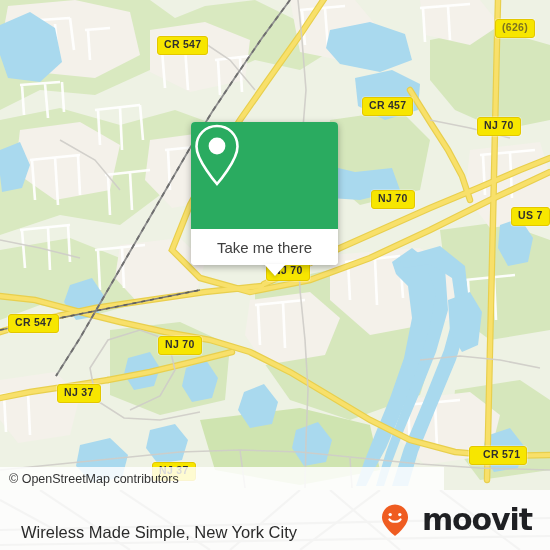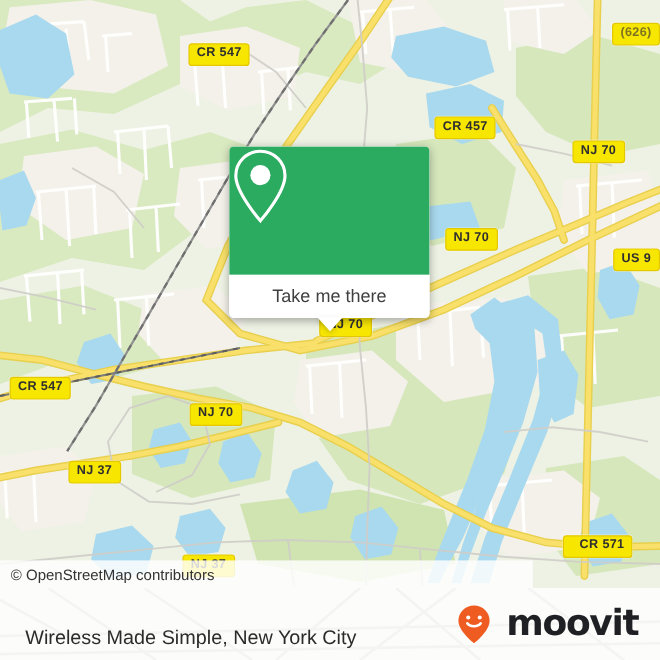--- a/index.html
+++ b/index.html
@@ -18,21 +18,21 @@
     position:absolute; background:#f7e600; border:1.5px solid #e3c700;
     border-radius:3px; color:#2f2f2f; font-size:10.5px; font-weight:bold;
     letter-spacing:.3px; padding:2px 6px 3px; white-space:nowrap;
     font-family:"Liberation Sans", sans-serif; line-height:1.1;
     box-shadow:0 0 0 .5px rgba(255,255,255,.5);
   }
   .shield.paren{ color:#7d7320; }
 
   
   #card{
-    position:absolute; left:191px; top:122px; width:167px; height:143px;
+    position:absolute; left:191px; top:122px; width:147px; height:143px;
     border-radius:4px; overflow:hidden;
     box-shadow:0 2px 7px rgba(0,0,0,.30);
     background:#fff;
   }
   #card-top{
     height:107px; background:#2aab60; display:flex; align-items:center; justify-content:center;
   }
   #card-bottom{
     height:36px; background:#fff; display:flex; align-items:center; justify-content:center;
   }
@@ -197,25 +197,25 @@
         </g>
         <g stroke="#5d5d5d" stroke-width="1.6" stroke-dasharray="4 5" fill="none">
           <path d="M0,330 L40,322 L80,314 L120,306 L160,298 L200,290"></path>
         </g>
 
       </g>
     </svg>
 
     <div id="shield-layer">
         <div class="shield" style="left: 157px; top: 36px;">CR 547</div>
-        <div class="shield paren" style="left: 510px; top: 19px;">(626)</div>
+        <div class="shield paren" style="left: 495px; top: 19px;">(626)</div>
         <div class="shield" style="left: 362px; top: 97px;">CR 457</div>
         <div class="shield" style="left: 477px; top: 117px;">NJ 70</div>
         <div class="shield" style="left: 371px; top: 190px;">NJ 70</div>
-        <div class="shield" style="left: 511px; top: 207px;">US 9</div>
+        <div class="shield" style="left: 511px; top: 207px;">US 7</div>
         <div class="shield" style="left: 266px; top: 262px;">NJ 70</div>
         <div class="shield" style="left: 8px; top: 314px;">CR 547</div>
         <div class="shield" style="left: 158px; top: 336px;">NJ 70</div>
         <div class="shield" style="left: 57px; top: 384px;">NJ 37</div>
         <div class="shield" style="left: 469px; top: 446px; padding-left: 13px;">CR 571</div>
         <div class="shield" style="left: 152px; top: 462px;">NJ 37</div>
       </div>
 
     <div id="card">
       <div id="card-top">

